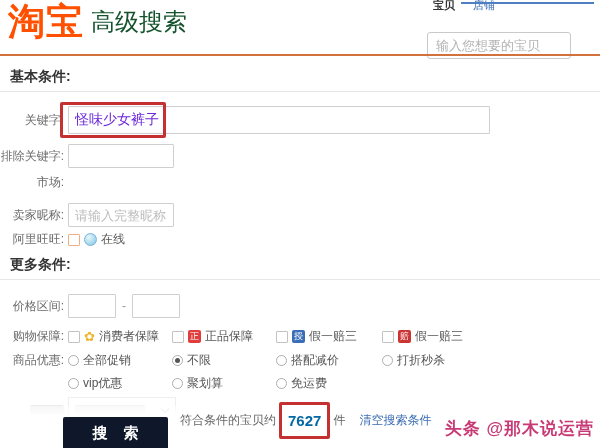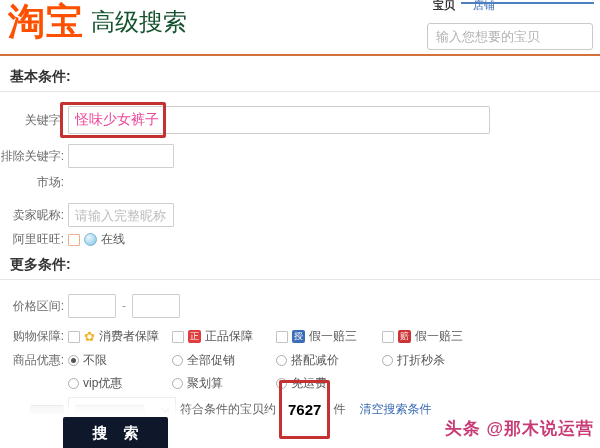--- a/index.html
+++ b/index.html
@@ -10,33 +10,33 @@
   .logo-row { position: absolute; left: 8px; top: 0; display: flex; align-items: flex-end; }
   .logo { font-size: 37px; font-weight: bold; color: #ff5000; letter-spacing: 1px; line-height: 44px; }
   .subtitle { font-size: 24px; color: #14532d; margin-left: 7px; padding-bottom: 6px; }
 
   
   .topsearch { position: absolute; left: 427px; top: 0; width: 166px; }
   .tabs { position: relative; height: 12px; font-size: 11px; line-height: 11px; }
   .tab-item { position: absolute; left: 6px; top: 0; color: #333; font-weight: bold; }
   .tab-shop { position: absolute; left: 46px; top: 0; color: #3c6eb4; }
   .tabline { position: absolute; left: 34px; right: -1px; top: 2px; height: 2px; background: #4d7fc2; }
-  .mini-input { margin-top: 11px; width: 166px; height: 27px; border: 1px solid #c9c9c9; border-radius: 3px;
+  .mini-input { margin-top: 20px; width: 144px; height: 27px; border: 1px solid #c9c9c9; border-radius: 3px;
     padding: 0 8px; font-size: 13px; color: #333; font-family: "Liberation Sans", sans-serif; }
   .mini-input::placeholder { color: #b3b3b3; }
 
   .hr-orange { position: absolute; left: 0; right: 0; top: 54px; height: 2px; background: #d2713b; }
   .hr-gray { position: absolute; left: 0; right: 0; height: 1px; background: #e6e6e6; }
 
   .section-title { position: absolute; left: 10px; font-size: 14px; font-weight: bold; color: #333; text-align: center; }
 
   
   .row { position: absolute; left: -16px; right: 0; display: flex; align-items: center; }
   .flabel { width: 80px; text-align: right; font-size: 12px; color: #6b6b6b; margin-right: 4px; flex: none; white-space: nowrap; }
-  .tinput { border: 1px solid #cfcfcf; border-radius: 1px; font-size: 13px; color: #ec4899; padding: 0 6px;
+  .tinput { border: 1px solid #cfcfcf; border-radius: 1px; font-size: 13px; color: #6d28d9; padding: 0 6px;
     font-family: "Liberation Sans", sans-serif; }
   .tinput::placeholder { color: #bdbdbd; }
   .kw-input { width: 422px; height: 28px; font-size: 14px; }
   .sm-input { width: 106px; height: 24px; }
   .price-input { width: 48px; height: 24px; }
   .sep { color: #999; margin: 0 6px; font-size: 12px; }
 
   .tselect { position: relative; width: 108px; height: 25px; border: 1px solid #cfcfcf; border-radius: 1px;
     background: #fff; font-size: 12px; color: #333; line-height: 23px; padding: 0 6px; }
   .chev { position: absolute; right: 7px; top: 8px; width: 6px; height: 6px;
@@ -68,22 +68,22 @@
   .faded-label .blob { display: inline-block; width: 34px; height: 9px; background: #cfcfcf; border-radius: 2px; }
   .faded-select { position: relative; width: 108px; height: 24px; border: 1px solid #d6d6d6; background: #fff; }
   .faded-select .blob { position: absolute; left: 6px; top: 7px; width: 70px; height: 8px; background: #e2e2e2; border-radius: 2px; }
 
   .footer-bar { position: absolute; left: 0; right: 0; bottom: 0; height: 42px;
     background: linear-gradient(to bottom, rgba(255,255,255,.55) 0, #fff 12px); }
   .search-btn { position: absolute; left: 63px; bottom: 0; width: 105px; height: 31px; background: #0f172a;
     color: #fff; font-size: 15px; font-weight: bold; letter-spacing: 6px; text-align: center; line-height: 31px;
     border: none; border-radius: 2px 2px 0 0; padding-left: 6px; font-family: "Liberation Sans", sans-serif; cursor: pointer; }
   .result-line { position: absolute; left: 180px; bottom: 9px; display: flex; align-items: center; font-size: 12px; color: #666; white-space: nowrap; }
-  .count-box { display: inline-block; border: 3px solid #c53131; border-radius: 2px; padding: 18px 6px; margin: 0 3px;
-    color: #000000; font-size: 15px; font-weight: bold; }
+  .count-box { display: inline-block; border: 3px solid #c53131; border-radius: 2px; padding: 7px 6px; margin: 0 3px;
+    color: #0369a1; font-size: 15px; font-weight: bold; }
   .clear-link { color: #3c6eb4; margin-left: 14px; text-decoration: none; font-size: 12px; cursor: pointer; }
   .watermark { position: absolute; right: 6px; bottom: 8px; font-size: 17px; font-weight: 600; color: #be185d;
     letter-spacing: 1px; opacity: .85; }
 </style>
 </head>
 <body>
 
 <div class="page">
 
   <div class="logo-row">
@@ -163,27 +163,27 @@
     </span>
     <span class="check-item col4">
       <span class="cbox"></span>
       <span class="badge badge-crimson">赔</span>
       <span>假一赔三</span>
     </span>
   </div>
 
   <div class="row" style="top:352px">
     <span class="flabel">商品优惠:</span>
+    <span class="check-item col2">
+      <span class="radio"></span>
+      <span>全部促销</span>
+    </span>
     <span class="check-item col1">
       <span class="radio checked"></span>
       <span>不限</span>
-    </span>
-    <span class="check-item col2">
-      <span class="radio"></span>
-      <span>全部促销</span>
     </span>
     <span class="check-item col3">
       <span class="radio"></span>
       <span>搭配减价</span>
     </span>
     <span class="check-item col4">
       <span class="radio"></span>
       <span>打折秒杀</span>
     </span>
   </div>

